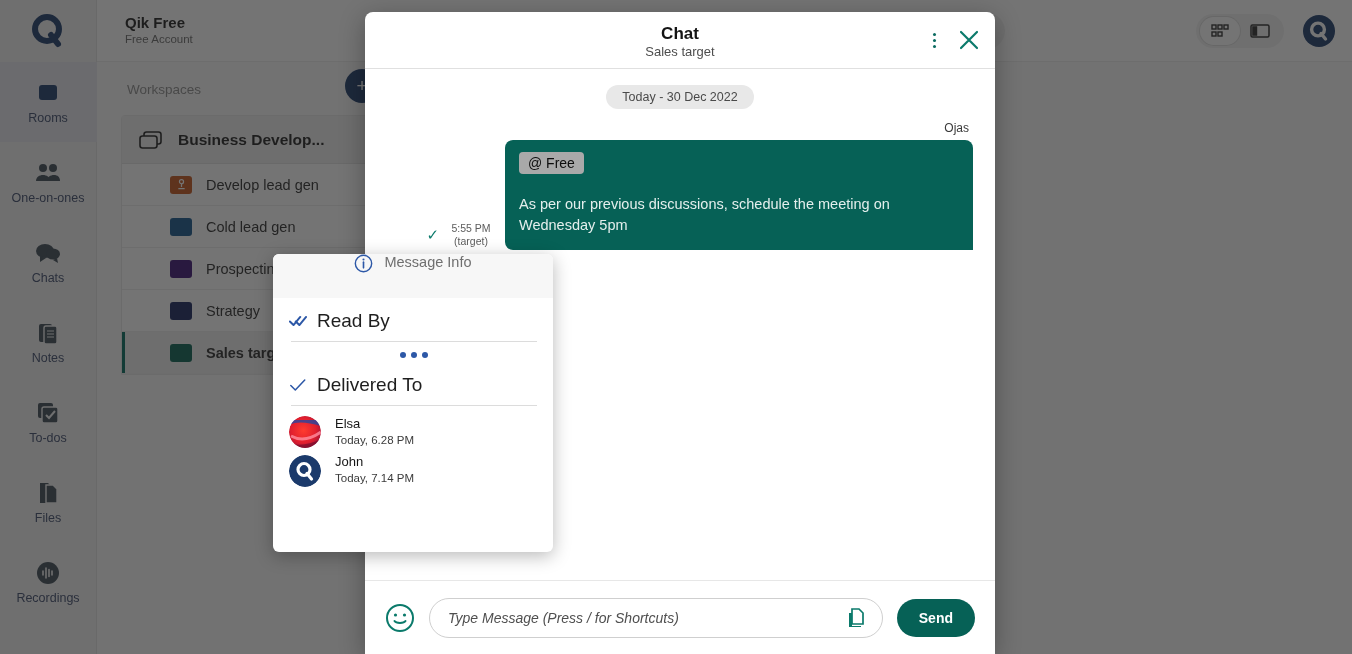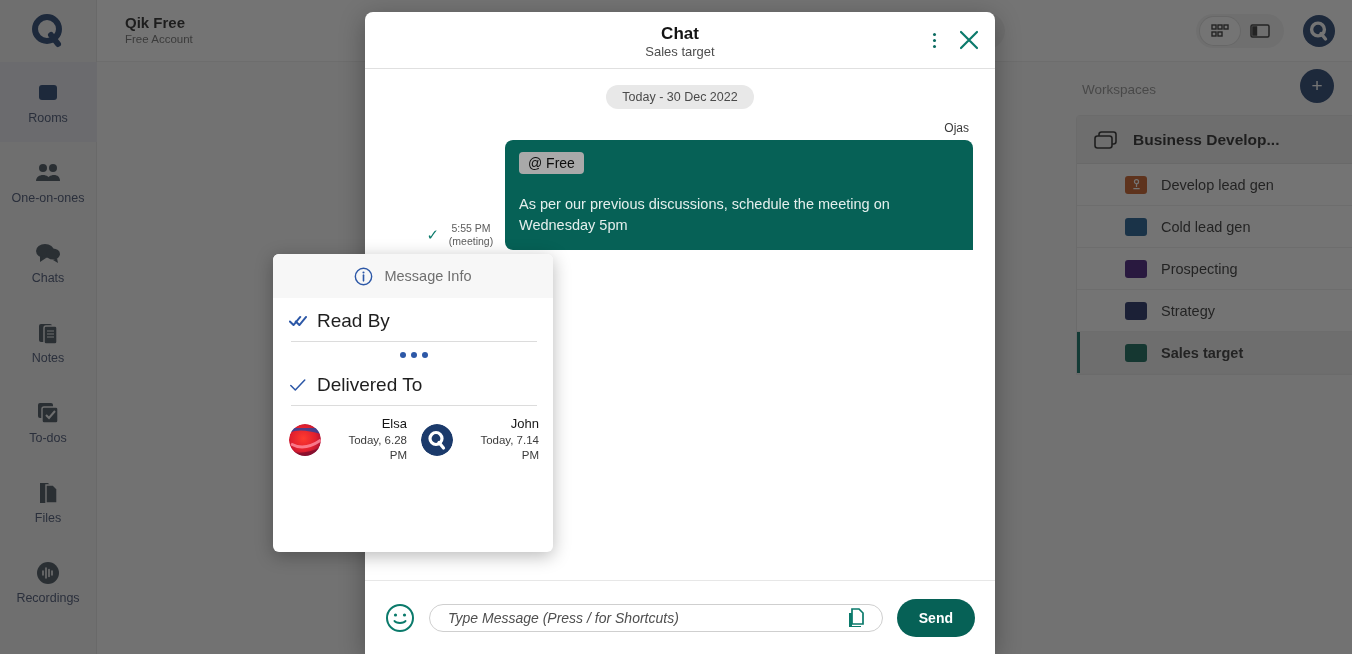--- a/index.html
+++ b/index.html
@@ -71,21 +71,21 @@
     background: #f2f2f2; border-radius: 18px; height: 34px;
     display: flex; align-items: center; padding: 0 4px;
   }
   .tb-btn {
     width: 40px; height: 28px; border-radius: 15px;
     display: flex; align-items: center; justify-content: center;
   }
   .tb-btn.sel { background: #ffffff; box-shadow: 0 0 0 1px #dcdcdc; }
   .tb-avatar { width: 34px; height: 34px; margin-left: 14px; }
 
-  .bg-body { flex: 1; display: flex; min-height: 0; background: #fafafa; justify-content: flex-end; }
+  .bg-body { flex: 1; display: flex; min-height: 0; background: #fafafa; }
   .ws-col { width: 300px; flex: 0 0 300px; padding: 14px 0 0 0; }
   .ws-head { font-size: 13.5px; color: #8d8d8d; padding: 6px 0 16px 30px; }
   .ws-pill-row { display:flex; justify-content:flex-end; padding-right: 18px; margin-top:-44px; }
   .ws-plus {
     width: 34px; height: 34px; border-radius: 50%;
     background: #1b3a6b; color:#fff; display:flex; align-items:center; justify-content:center;
     font-size: 19px;
   }
   .folder-card {
     margin: 12px 0 0 24px;
@@ -169,21 +169,21 @@
   }
   .bubble-text { margin-top: 20px; font-size: 14.5px; line-height: 1.45; color: #e4efed; }
 
   .chat-foot {
     height: 74px; border-top: 1px solid #e7e7e7;
     display: flex; align-items: center; gap: 14px; padding: 0 20px;
     background: #fff;
   }
   .emoji-btn { width: 30px; height: 30px; flex: 0 0 30px; }
   .msg-input {
-    flex: 1; height: 28px; border: 1px solid #cfcfcf; border-radius: 20px;
+    flex: 1; height: 40px; border: 1px solid #cfcfcf; border-radius: 20px;
     display: flex; align-items: center; padding: 0 14px 0 18px; gap: 26px;
   }
   .msg-input input {
     flex: 1; border: none; outline: none; background: transparent;
     font-family: "Liberation Sans", sans-serif;
     font-size: 14px; font-style: italic; color: #4f4f4f;
   }
   .msg-input input::placeholder { color: #4f4f4f; font-style: italic; opacity: 1; }
   .send-btn {
     background: #066156; color: #fff; border: none; border-radius: 20px;
@@ -202,33 +202,33 @@
     overflow: hidden;
   }
   .info-pop::before {
     content: ""; position: absolute; top: -17px; left: 118px;
     border-left: 22px solid transparent;
     border-right: 22px solid transparent;
     border-bottom: 18px solid #f7f7f7;
   }
   .info-head {
     height: 44px; background: #f7f7f7;
-    display: flex; align-items: center; justify-content: center; gap: 11px;
+    display: flex; justify-content: center; gap: 11px;
   }
   .info-ico { width: 19px; height: 19px; }
   .info-title { font-size: 14.5px; color: #6f6f6f; }
   .info-sec {
     padding: 8px 14px 0 16px;
   }
   .sec-row { display: flex; align-items: center; gap: 10px; height: 30px; }
   .sec-lbl { font-size: 19px; color: #1e1e1e; }
   .sec-rule { height: 1px; background: #dcdcdc; margin: 5px 2px 0 2px; }
   .dots-row { display: flex; justify-content: center; gap: 5px; padding: 10px 0 4px 0; }
   .dots-row i { width: 6px; height: 6px; border-radius: 50%; background: #2d58a7; display:block; }
-  .people { padding: 10px 14px 0 16px; display: flex; flex-direction: row; gap: 14px; text-align: right; }
+  .people { padding: 10px 14px 0 16px; display: flex; flex-direction: column; gap: 6px; }
   .person { display: flex; align-items: center; gap: 14px; }
   .p-avatar { width: 32px; height: 32px; border-radius: 50%; flex: 0 0 32px; overflow: hidden; }
   .p-name { font-size: 13px; color: #161616; line-height: 1.3; }
   .p-time { font-size: 11.5px; color: #3b3b3b; line-height: 1.35; }
 </style>
 </head>
 <body>
 
 <div id="app">
 
@@ -457,21 +457,21 @@
         <span class="day-chip">Today - 30 Dec 2022</span>
       </div>
 
       <div class="msg-row">
         <div class="msg-author">Ojas</div>
         <div class="msg-line">
           <div class="msg-meta">
             <span class="meta-check">✓</span>
             <span class="meta-time">
               <span>5:55 PM</span><br>
-              <span>(meeting)</span>
+              <span>(target)</span>
             </span>
           </div>
           <div class="bubble">
             <span class="mention">@ Free</span>
             <div class="bubble-text">As per our previous discussions, schedule the meeting on Wednesday 5pm</div>
           </div>
         </div>
       </div>
     </div>
 

